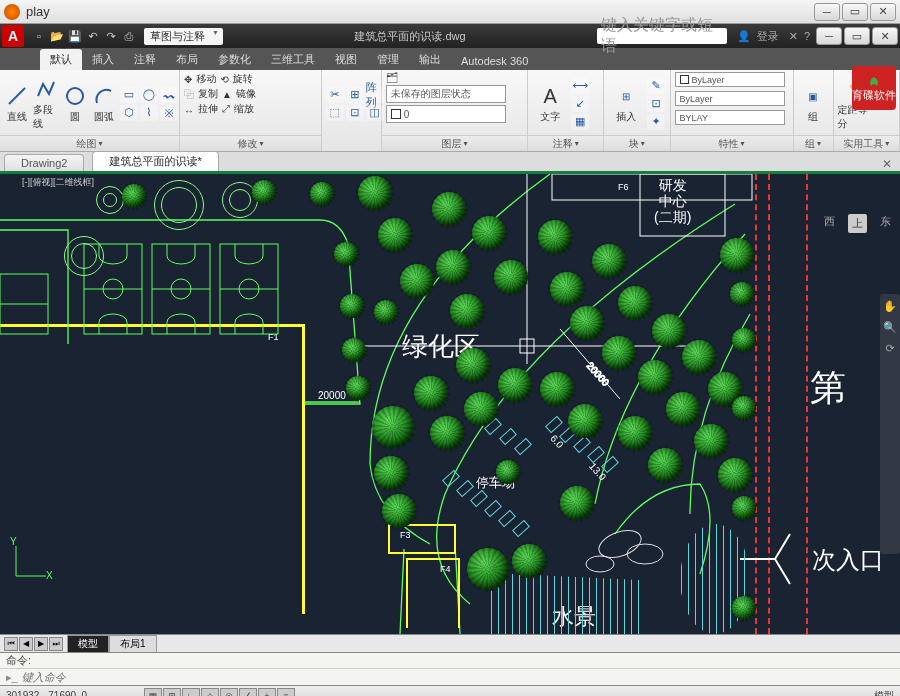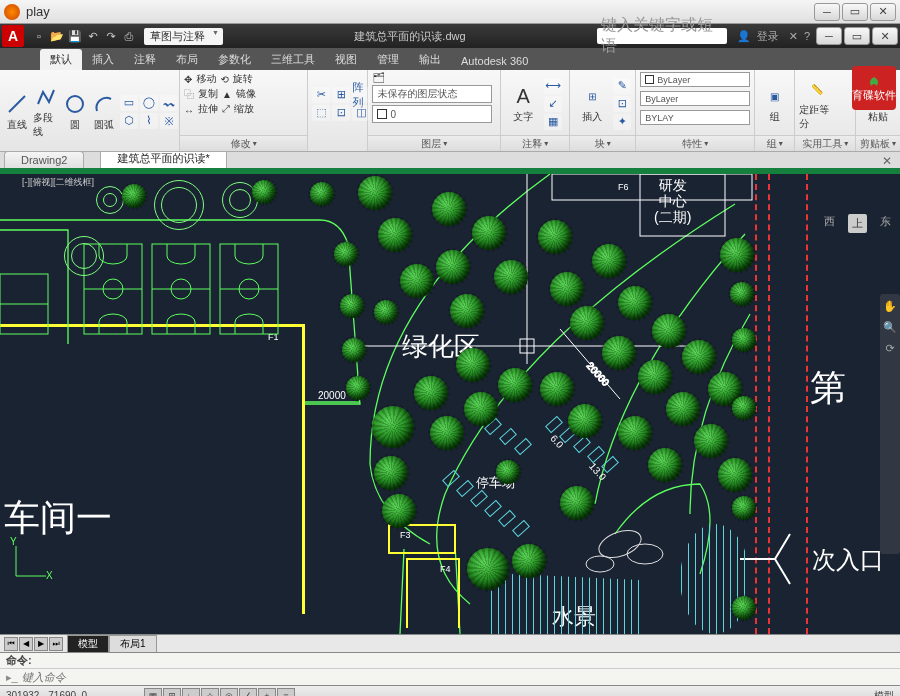--- a/index.html
+++ b/index.html
@@ -39,21 +39,21 @@
 .big-btn .ico { width: 26px; height: 26px; display: flex; align-items: center; justify-content: center; color: #2a5aa0; }
 .mini-grid { display: grid; grid-template-columns: repeat(3, 18px); gap: 2px; }
 .mini-grid span, .mini-col span { width: 18px; height: 16px; display: inline-flex; align-items: center; justify-content: center; color: #2a5aa0; font-size: 11px; background: rgba(255,255,255,0.3); border-radius: 2px; }
 .mini-col { display: flex; flex-direction: column; gap: 2px; }
 .mini-row { display: flex; align-items: center; gap: 4px; font-size: 10px; color: #333; }
 .layer-combo { width: 120px; height: 18px; background: #fff; border: 1px solid #999; font-size: 10px; display: flex; align-items: center; padding: 0 4px; color: #555; }
 .prop-combo { width: 110px; height: 15px; background: #fff; border: 1px solid #999; font-size: 9px; display: flex; align-items: center; padding: 0 4px; color: #555; margin-bottom: 1px; }
 .watermark-logo { position: absolute; right: 4px; top: -4px; width: 44px; height: 44px; background: #cc2222; color: #fff; font-size: 11px; display: flex; flex-direction: column; align-items: center; justify-content: center; border-radius: 4px; line-height: 1; z-index: 5; }
 
 
-.filetabs { height: 22px; background: #ddd; display: flex; align-items: flex-end; border-bottom: 6px solid #15803d; padding-left: 4px; gap: 16px; }
+.filetabs { height: 22px; background: #ddd; display: flex; align-items: flex-end; border-bottom: 3px solid #15803d; padding-left: 4px; gap: 8px; }
 .filetab { padding: 2px 16px; background: linear-gradient(#f5f5f5,#e0e0e0); border: 1px solid #aaa; border-bottom: none; border-radius: 4px 4px 0 0; font-size: 11px; color: #555; }
 .filetab.active { background: #fff; color: #222; }
 .filetabs .cross { width: 18px; text-align: center; color: #666; margin-left: auto; margin-right: 4px; }
 
 
 .canvas-wrap { position: relative; height: 460px; background: #1a2332; overflow: hidden; }
 .tree { position: absolute; width: 38px; height: 38px; }
 .tree:before { content:''; position: absolute; inset: 2px; background: radial-gradient(circle at 40% 35%, #5cd958 0%, #2b9828 40%, #0d5a0b 70%, #0a3a08 100%); border-radius: 50%; box-shadow: inset -3px -3px 6px rgba(0,0,0,0.5); }
 .tree:after { content:''; position: absolute; inset: 0; border-radius: 50%; background: repeating-conic-gradient(rgba(0,0,0,0.2) 0deg 8deg, transparent 8deg 18deg); mix-blend-mode: multiply; }
 .tree.sm { width: 28px; height: 28px; }
@@ -76,21 +76,21 @@
 
 
 .btabs { height: 18px; background: #e8e8e8; display: flex; align-items: center; font-size: 10px; border-top: 1px solid #888; }
 .btabs .nav { display: flex; gap: 1px; margin: 0 4px; }
 .btabs .nav span { width: 14px; height: 14px; background: #ccc; border: 1px solid #888; display: flex; align-items: center; justify-content: center; font-size: 8px; }
 .btab { padding: 1px 10px; background: #ddd; border: 1px solid #999; border-bottom: none; }
 .btab.active { background: #222; color: #fff; }
 
 
 .cmdarea { background: #f4f4f0; border-top: 1px solid #888; font-size: 11px; color: #333; }
-.cmd-hist { padding: 1px 6px; color: #444; height: 15px; display: flex; align-items: center; font-weight: bold; }
+.cmd-hist { padding: 1px 6px; color: #444; height: 15px; display: flex; align-items: center; }
 .cmd-line { padding: 1px 6px; display: flex; align-items: center; gap: 4px; height: 17px; border-top: 1px solid #ccc; }
 .cmd-line .chev { color: #888; }
 .cmd-line input { border: none; background: transparent; outline: none; flex: 1; font-size: 11px; font-style: italic; color: #888; }
 
 
 .status { height: 20px; background: linear-gradient(#eee,#d5d5d5); border-top: 1px solid #888; display: flex; align-items: center; font-size: 10px; color: #444; padding: 0 6px; gap: 8px; }
 .status .coords { min-width: 130px; }
 .status .sbtns { display: flex; gap: 1px; }
 .status .sbtns span { width: 18px; height: 16px; background: #ccc; border: 1px solid #888; display: inline-flex; align-items: center; justify-content: center; font-size: 9px; }
 .status .right { margin-left: auto; display: flex; gap: 2px; }
@@ -202,20 +202,21 @@
         </div>
       <div class="mini-grid">
           <span>▭</span>
           <span>◯</span>
           <span>〰</span>
           <span>⬡</span>
           <span>⌇</span>
           <span>※</span>
         </div>
     </div>
+    <div class="panel-title">绘图</div>
   </div>
 
   <div class="panel" style="width:150px">
     <div class="panel-body" style="flex-direction:column;align-items:flex-start;gap:1px">
       <div class="mini-row">
           <span>✥</span>
           <span>移动</span> 
           <span>⟲</span>
           <span>旋转</span>
         </div>
@@ -315,46 +316,36 @@
   <div class="panel" style="width:70px">
     <div class="panel-body">
         <div class="big-btn">
           <div class="ico">📏</div>
           <span>定距等分</span>
         </div>
       </div>
     <div class="panel-title">实用工具</div>
   </div>
 
-  <div class="panel" style="width:48px;border-right:none">
-    <div class="panel-body">
-        <div class="big-btn">
-          <div class="ico">📋</div>
-          <span>粘贴</span>
-        </div>
-      </div>
-    <div class="panel-title">剪贴板</div>
-  </div>
 </div>
 
 <div class="filetabs">
   <div class="filetab">Drawing2</div>
   <div class="filetab active">建筑总平面的识读*</div>
   <div class="cross">✕</div>
 </div>
 
 <div class="canvas-wrap">
   <div class="label-sm" style="top:2px;left:22px">[-][俯视][二维线框]</div>
 
   <div class="red-dash" style="left:755px;top:0;height:460px"></div>
   <div class="red-dash" style="left:768px;top:0;height:460px"></div>
   <div class="red-dash" style="left:806px;top:0;height:460px"></div>
 
   <div style="position:absolute;left:0;top:150px;width:305px;height:290px;border:3px solid #ffff33;border-left:none;border-bottom:none"></div>
-  <div class="label-big" style="left:4px;top:320px">车间一</div>
   <div class="label-sm" style="left:268px;top:158px;color:#fff">F1</div>
 
   <svg width="290" height="110" style="position:absolute;left:0;top:60px">
     <g stroke="#5dff5d" fill="none" stroke-width="1">
       <rect x="0" y="40" width="48" height="60"></rect>
         <line x1="0" y1="70" x2="48" y2="70"></line>
       <rect x="84" y="10" width="58" height="90"></rect>
         <circle cx="113" cy="55" r="10"></circle>
         <line x1="84" y1="55" x2="142" y2="55"></line>
         <path d="M99 10 v12 a14 8 0 0 0 28 0 v-12 M99 100 v-12 a14 8 0 0 1 28 0 v12"></path>

